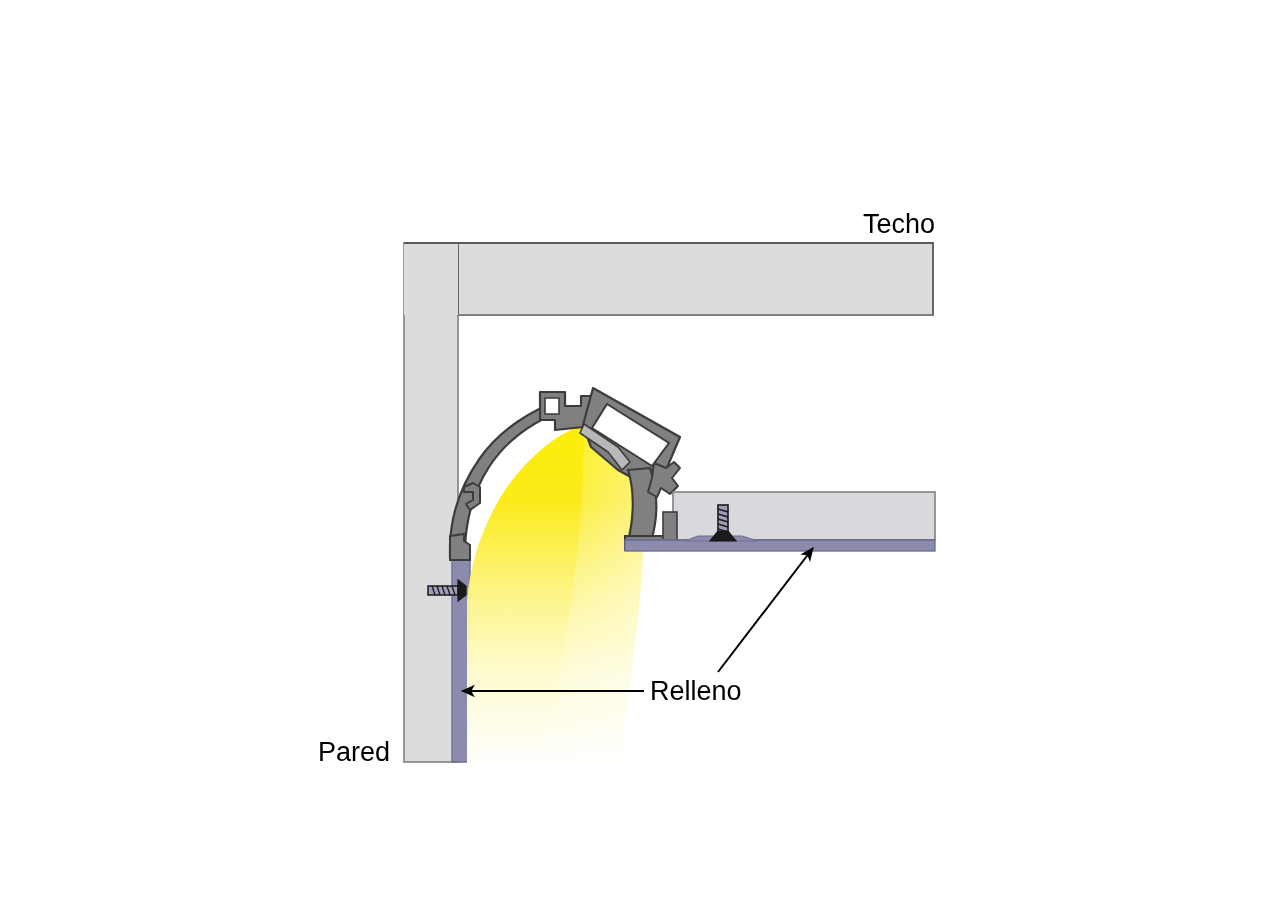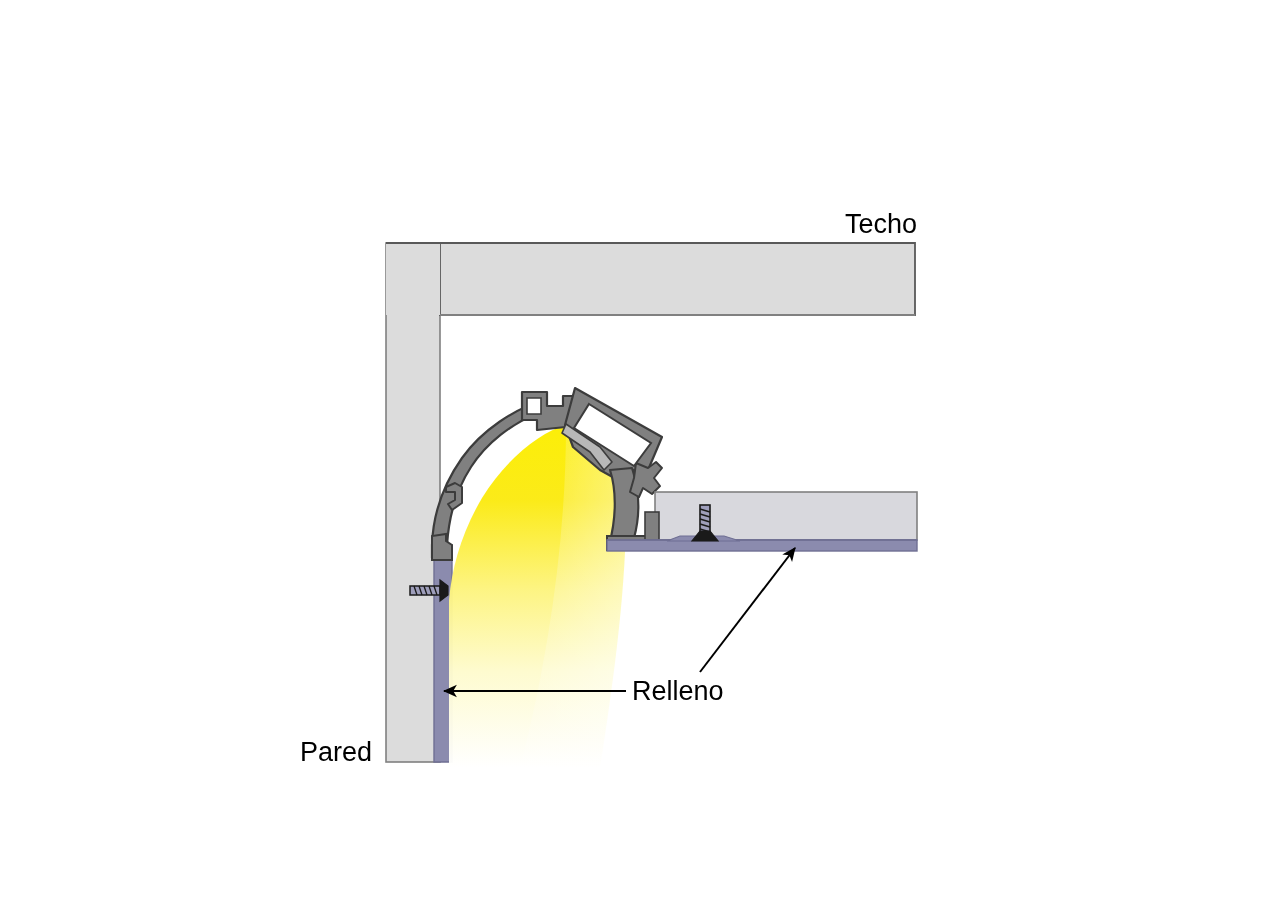--- a/index.html
+++ b/index.html
@@ -10,21 +10,21 @@
   }
   body {
     width: 1280px;
     height: 900px;
     font-family: "Liberation Sans", sans-serif;
     overflow: hidden;
     position: relative;
   }
   #diagram-root {
     position: absolute;
-    left: 0;
+    left: 18px;
     top: 0;
     width: 1189px;
     height: 900px;
   }
   svg#scene {
     display: block;
     width: 1280px;
     height: 900px;
   }
   .lbl {

